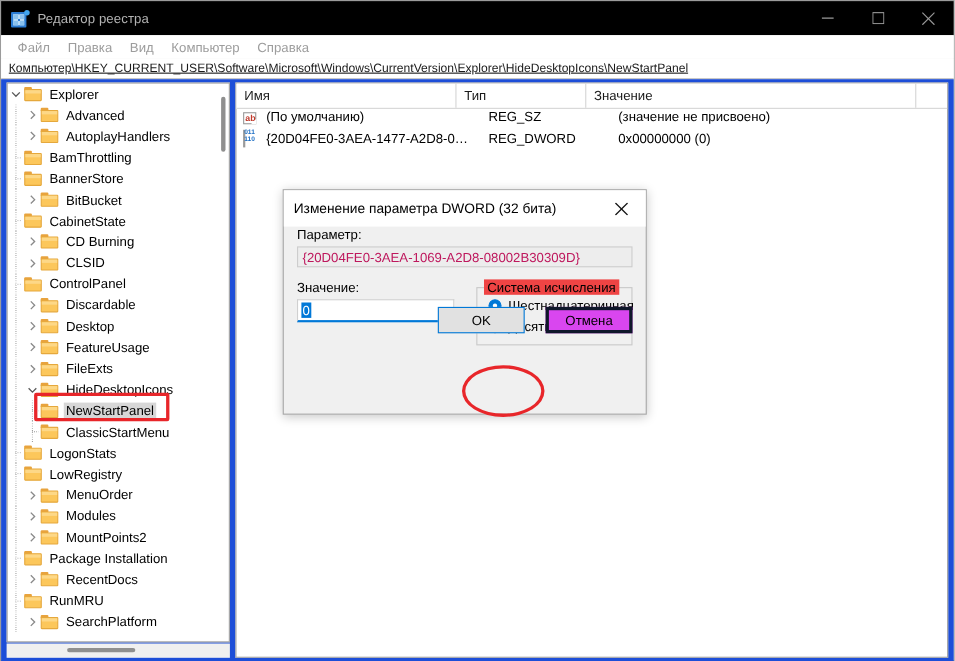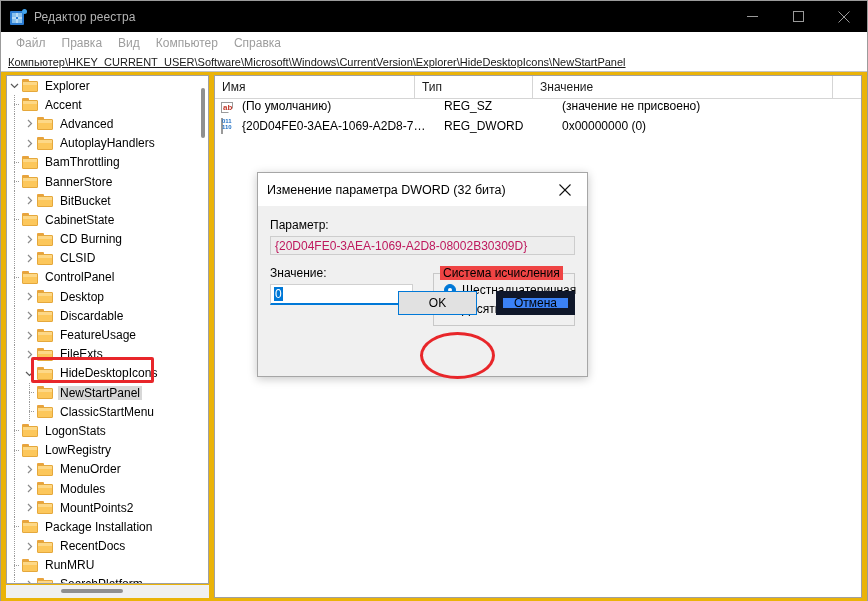--- a/index.html
+++ b/index.html
@@ -52,21 +52,21 @@
   
   .addrbar{
     position:absolute;left:0;top:52px;width:866px;height:19px;
     background:#ffffff;border-bottom:1px solid #c3c3c3;
     font-size:11px;color:#1a1a1a;
     display:flex;align-items:center;padding-left:7px;box-sizing:border-box;
     white-space:nowrap;overflow:hidden;text-decoration:underline;
   }
 
   
-  .content{position:absolute;left:0;top:71px;width:866px;height:529px;background:#eab308;}
+  .content{position:absolute;left:0;top:71px;width:866px;height:529px;background:#1d4ed8;}
 
   
   .treepane{
     position:absolute;left:5px;top:3px;width:203px;height:509px;
     background:#ffffff;border:1px solid #a0a0a0;box-sizing:border-box;
     overflow:hidden;
   }
   .treeinner{position:absolute;left:0;top:0;width:203px;height:507px;overflow:hidden;}
   .trow{
     position:relative;height:19.2px;display:flex;align-items:center;
@@ -153,21 +153,21 @@
   }
   .dlg-title{
     height:33px;background:#ffffff;display:flex;align-items:center;
     justify-content:space-between;
   }
   .dlg-title-text{font-size:12.5px;color:#000;padding-left:9px;}
   .dlg-close{
     width:44px;height:31px;display:flex;align-items:center;justify-content:center;color:#000;
   }
   .dlg-body{padding:0 12px;position:relative;}
-  .lbl{font-size:12px;color:#000;margin-top:12px;}
+  .lbl{font-size:12px;color:#000;margin-top:0;}
   .txtbox{
     height:19px;background:#ededed;border:1px solid #cdcdcd;box-sizing:border-box;
     display:flex;align-items:center;padding-left:4px;font-size:12px;color:#be185d;margin-top:4px;
   }
   .row2{display:flex;margin-top:11px;}
   .valcol{width:147px;}
   .valinput{
     height:21px;background:#ffffff;border:1px solid #d0d0d0;border-bottom:2px solid #0078d7;
     box-sizing:border-box;display:flex;align-items:center;padding-left:3px;margin-top:4px;
   }
@@ -182,21 +182,21 @@
   .radio{display:flex;align-items:center;height:19px;font-size:12px;}
   .rdot{
     width:12px;height:12px;border-radius:50%;border:1px solid #0078d7;background:#0078d7;
     margin-right:6px;flex:none;position:relative;box-sizing:border-box;
   }
   .rdot::after{content:"";position:absolute;left:3px;top:3px;width:4px;height:4px;background:#fff;border-radius:50%;}
   .rdot.off{background:#fff;border:1px solid #5a5a5a;}
   .rdot.off::after{display:none;}
   .btnrow{position:absolute;right:12px;bottom:11px;display:flex;gap:19px;}
   .btn{
-    width:79px;height:24px;background:#3b82f6;border:7px solid #0f172a;box-sizing:border-box;
+    width:79px;height:24px;background:#d946ef;border:3px solid #0f172a;box-sizing:border-box;
     font-size:12px;color:#000;display:flex;align-items:center;justify-content:center;
   }
   .btn.focus{border:1px solid #0078d7;background:#e1e1e1;box-shadow:inset 0 0 0 1px #e1e1e1;}
 
   
   .ann-rect{
     position:absolute;left:30px;top:356px;width:123px;height:26px;
     border:3px solid #e8262a;border-radius:2px;box-sizing:border-box;pointer-events:none;
   }
   .ann-ellipse{
@@ -255,28 +255,20 @@
                 <polyline points="1,3 4.5,6.5 8,3" fill="none" stroke="#5a5a5a" stroke-width="1.2"></polyline>
               </svg>
             </span>
             <span class="folder">
               <span class="tab"></span>
               <span class="body"></span>
             </span>
             <span class="tlabel">Explorer</span>
           </div>
           <div class="trow">
-            <span class="dots elbow"></span>
-            <span class="folder">
-              <span class="tab"></span>
-              <span class="body"></span>
-            </span>
-            <span class="tlabel">Accent</span>
-          </div>
-          <div class="trow">
             <span class="dots"></span>
             <span class="chev">
               <svg width="9" height="9" viewBox="0 0 9 9">
                 <polyline points="3,1 6.5,4.5 3,8" fill="none" stroke="#8a8a8a" stroke-width="1.2"></polyline>
               </svg>
             </span>
             <span class="folder">
               <span class="tab"></span>
               <span class="body"></span>
             </span>
@@ -370,34 +362,34 @@
             <span class="dots"></span>
             <span class="chev">
               <svg width="9" height="9" viewBox="0 0 9 9">
                 <polyline points="3,1 6.5,4.5 3,8" fill="none" stroke="#8a8a8a" stroke-width="1.2"></polyline>
               </svg>
             </span>
             <span class="folder">
               <span class="tab"></span>
               <span class="body"></span>
             </span>
+            <span class="tlabel">Discardable</span>
+          </div>
+          <div class="trow">
+            <span class="dots"></span>
+            <span class="chev">
+              <svg width="9" height="9" viewBox="0 0 9 9">
+                <polyline points="3,1 6.5,4.5 3,8" fill="none" stroke="#8a8a8a" stroke-width="1.2"></polyline>
+              </svg>
+            </span>
+            <span class="folder">
+              <span class="tab"></span>
+              <span class="body"></span>
+            </span>
             <span class="tlabel">Desktop</span>
-          </div>
-          <div class="trow">
-            <span class="dots"></span>
-            <span class="chev">
-              <svg width="9" height="9" viewBox="0 0 9 9">
-                <polyline points="3,1 6.5,4.5 3,8" fill="none" stroke="#8a8a8a" stroke-width="1.2"></polyline>
-              </svg>
-            </span>
-            <span class="folder">
-              <span class="tab"></span>
-              <span class="body"></span>
-            </span>
-            <span class="tlabel">Discardable</span>
           </div>
           <div class="trow">
             <span class="dots"></span>
             <span class="chev">
               <svg width="9" height="9" viewBox="0 0 9 9">
                 <polyline points="3,1 6.5,4.5 3,8" fill="none" stroke="#8a8a8a" stroke-width="1.2"></polyline>
               </svg>
             </span>
             <span class="folder">
               <span class="tab"></span>
@@ -562,21 +554,21 @@
       </div>
       <div id="listrows">
           <div class="lrow">
             <span class="licon"><span class="icon-ab">ab</span></span>
             <span class="lc1">(По умолчанию)</span>
             <span class="lc2">REG_SZ</span>
             <span class="lc3">(значение не присвоено)</span>
           </div>
           <div class="lrow">
             <span class="licon"><span class="icon-bin"></span></span>
-            <span class="lc1">{20D04FE0-3AEA-1069-A2D8-7…</span>
+            <span class="lc1">{20D04FE0-3AEA-1477-A2D8-0…</span>
             <span class="lc2">REG_DWORD</span>
             <span class="lc3">0x00000000 (0)</span>
           </div>
         </div>
     </div>
   </div>
 
   <div class="dialog">
     <div class="dlg-title">
       <div class="dlg-title-text">Изменение параметра DWORD (32 бита)</div>

